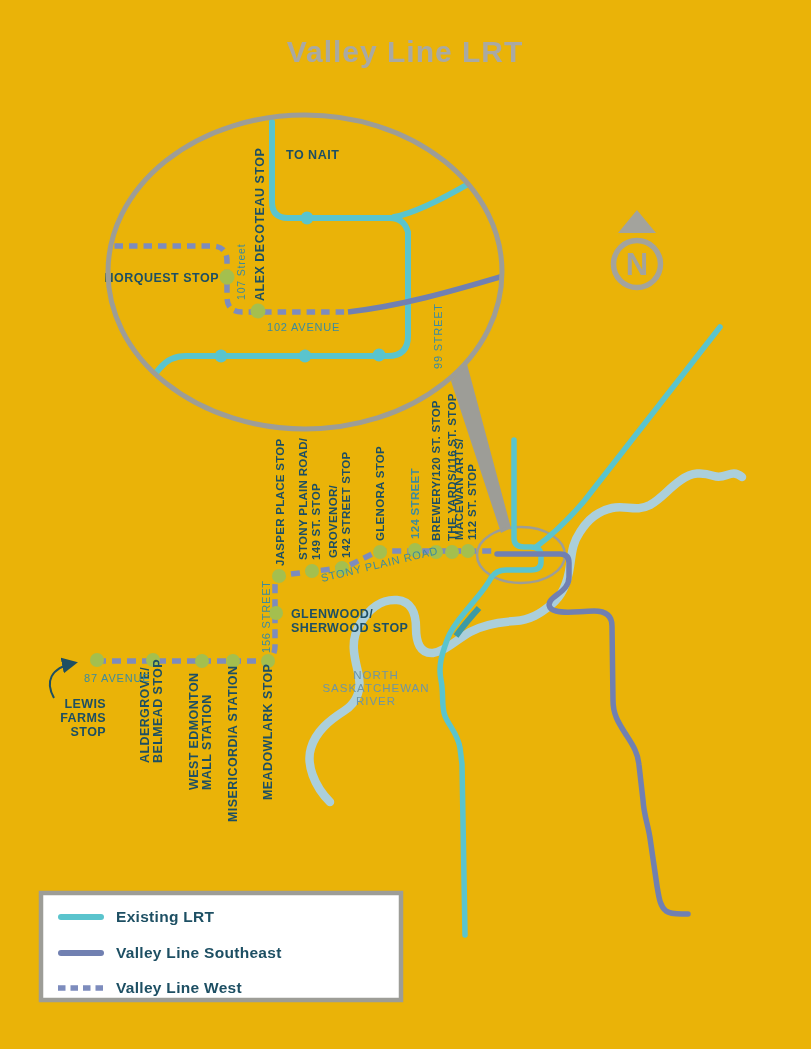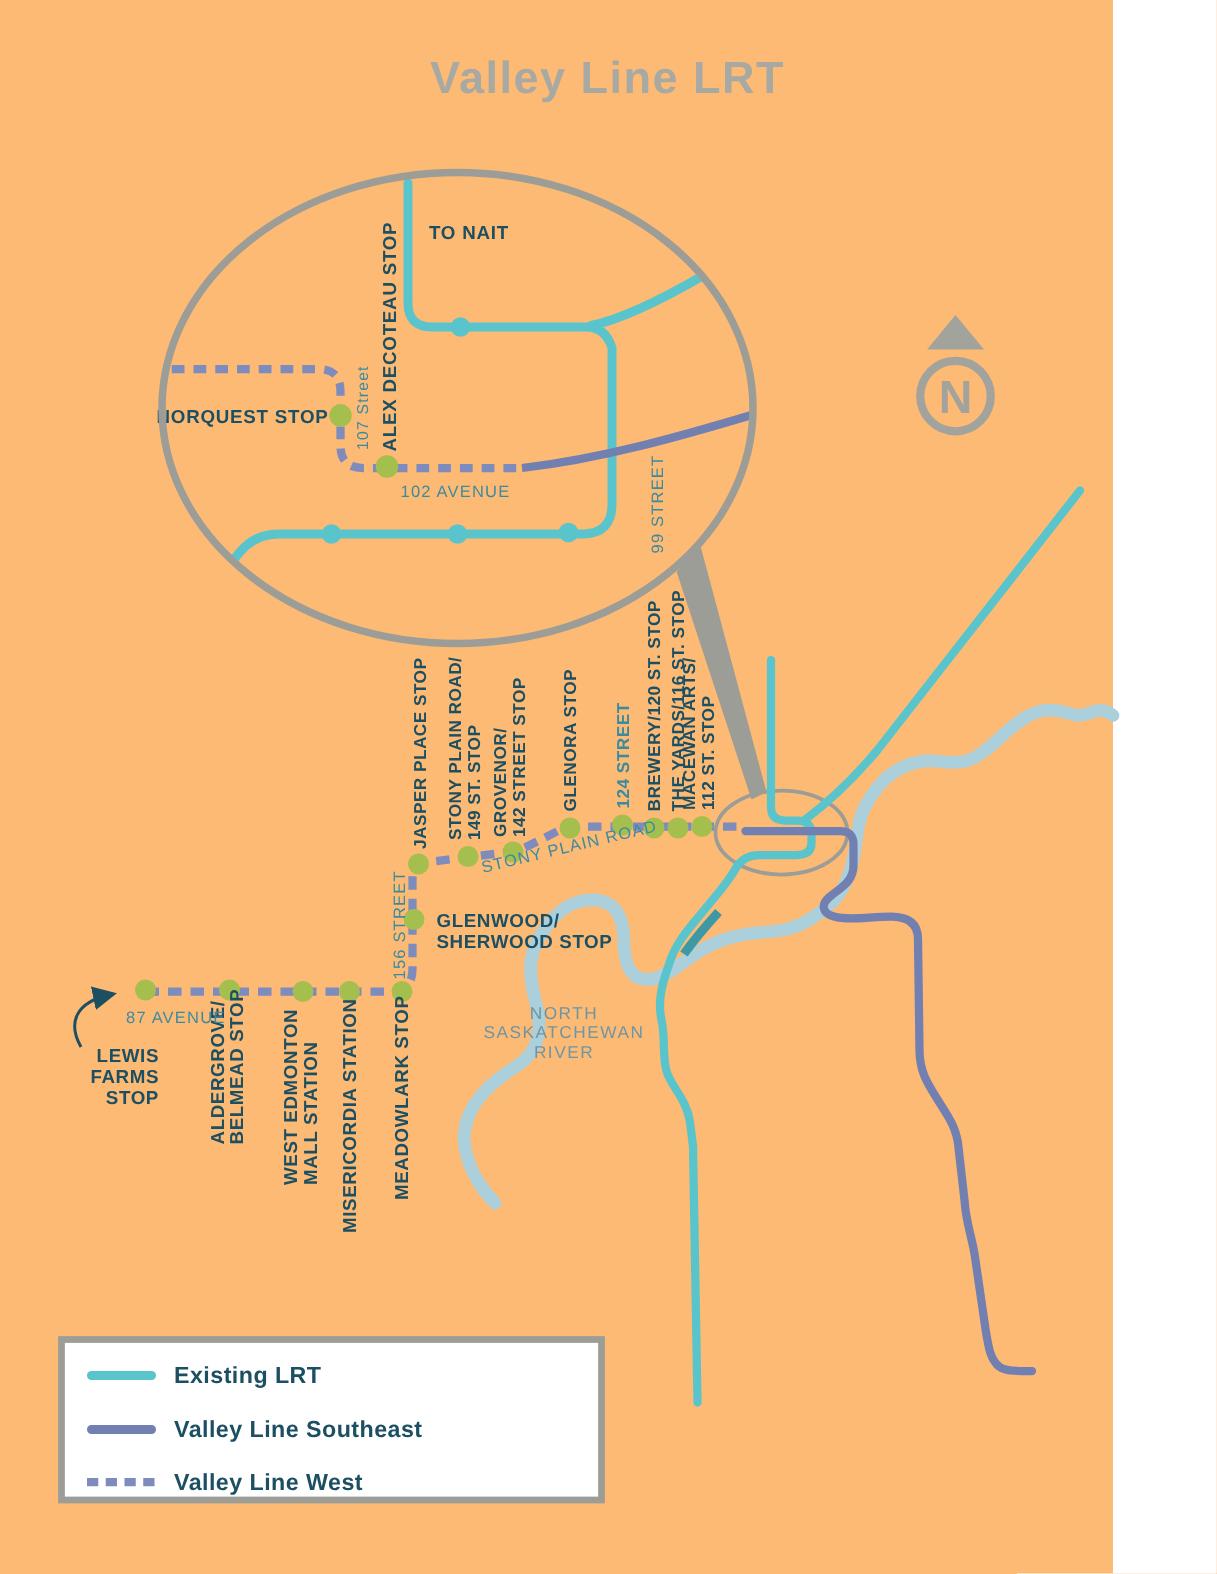--- a/index.html
+++ b/index.html
@@ -1,16 +1,16 @@
 <!DOCTYPE html>
 <html><head>
 <meta charset="utf-8">
 <style>
   html,body{margin:0;padding:0;background:#ffffff;}
-  .page{width:742px;height:1049px;position:relative;background:#fdba74;font-family:"Liberation Sans",sans-serif;}
+  .page{width:811px;height:1049px;position:relative;background:#eab308;font-family:"Liberation Sans",sans-serif;}
   svg text{font-family:"Liberation Sans",sans-serif;}
   .title{font-size:30px;font-weight:bold;fill:#a9a9a3;letter-spacing:1px;}
   .nav{fill:#1d4f63;font-weight:bold;}
   .st{fill:#3b8ba0;font-weight:normal;letter-spacing:0.8px;}
   .f13{font-size:12.5px;letter-spacing:0.4px;}
   .f11{font-size:11.5px;letter-spacing:0.3px;}
   .f10{font-size:11px;}
   .riverlbl{fill:#6e95a4;font-size:11.5px;letter-spacing:1px;}
   .legendlbl{fill:#1d4f63;font-weight:bold;font-size:15.5px;letter-spacing:0.3px;}
   .compassN{fill:#a3a39d;font-weight:bold;font-size:31px;}

